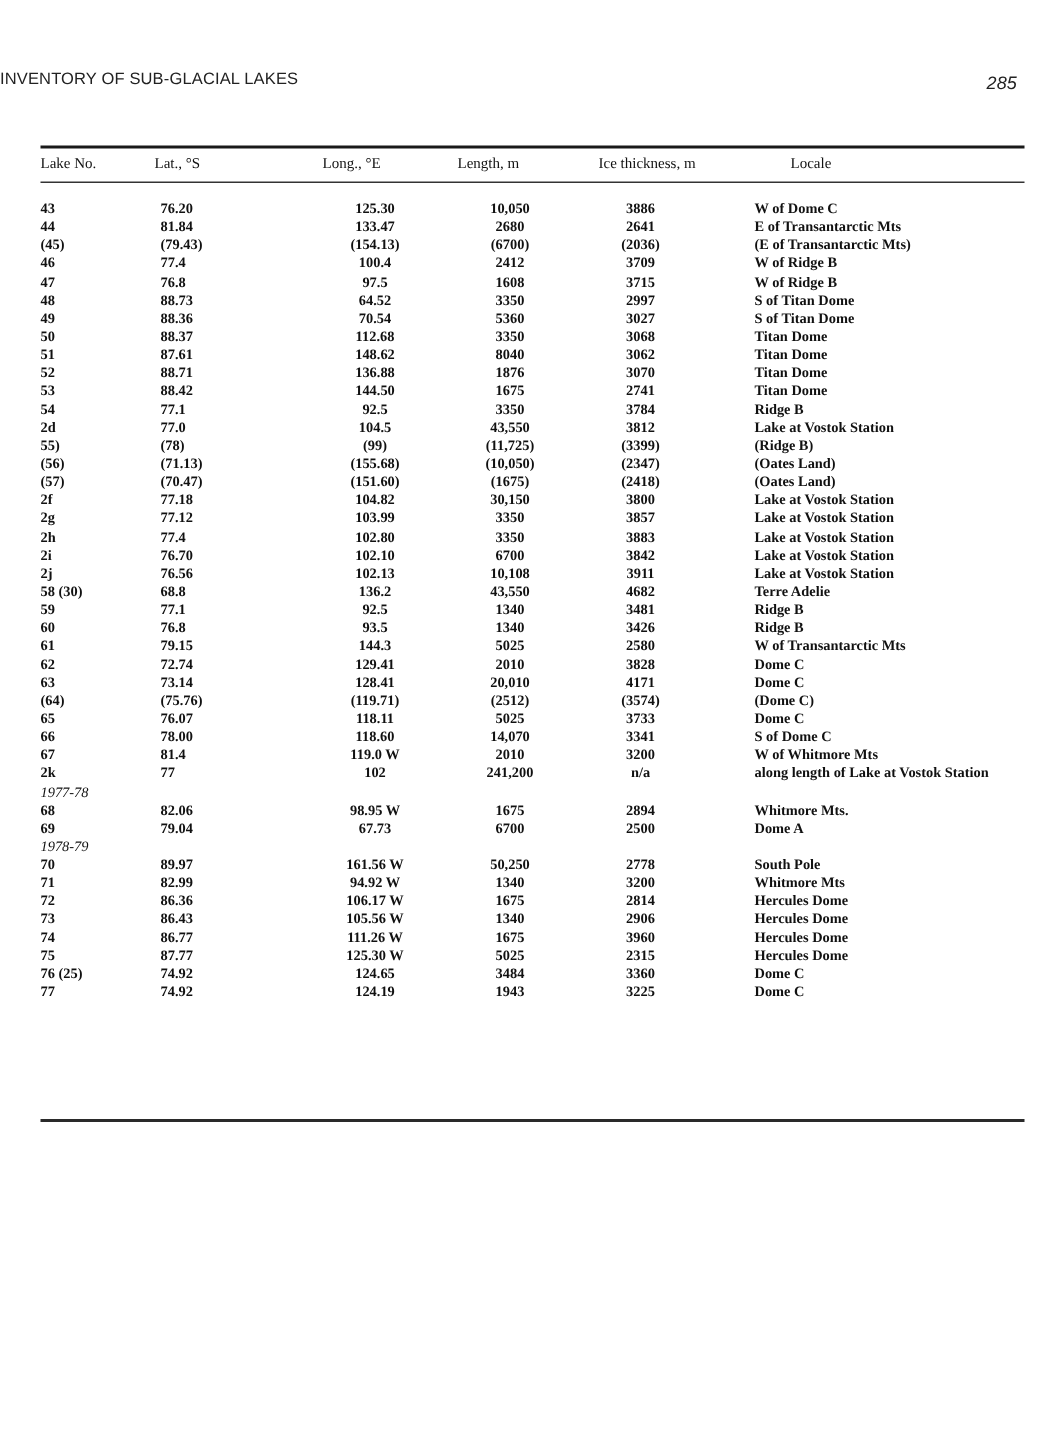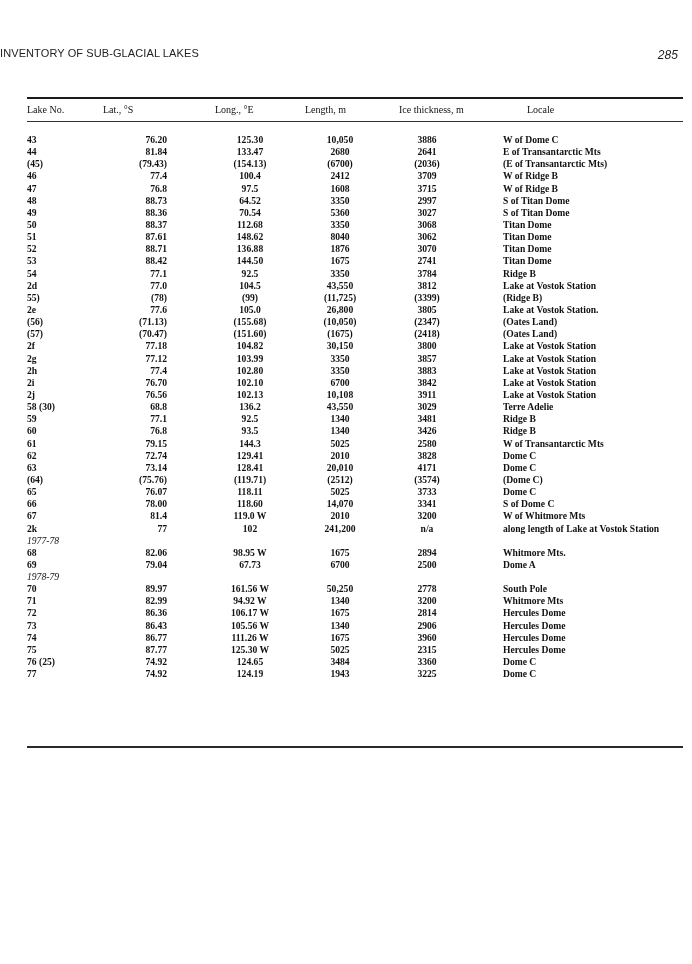--- a/index.html
+++ b/index.html
@@ -16,21 +16,21 @@
   .table {
     position: absolute; left: 27px; top: 104px; width: 656px;
     font-family: "Liberation Serif", serif; font-size: 9.6px; font-weight: bold;
   }
   .hdr { position: relative; height: 14px; }
   .hdr span { position: absolute; top: 0; font-weight: normal; font-size: 10px; white-space: nowrap; }
   .body { position: absolute; top: 30px; left: 0; width: 656px; }
   .row { position: relative; height: 12.15px; line-height: 12px; white-space: nowrap; }
   .row span { position: absolute; top: 0; }
   .c-no { left: 0; }
-  .c-lat { left: 80px; width: 60px; text-align: right; }
+  .c-lat { left: 80px; width: 60px; text-align: left; }
   .c-long { left: 183px; width: 80px; text-align: center; }
   .c-len { left: 273px; width: 80px; text-align: center; }
   .c-ice { left: 375px; width: 50px; text-align: center; }
   .c-loc { left: 476px; }
   .h-no { left: 0; }
   .h-lat { left: 76px; }
   .h-long { left: 188px; }
   .h-len { left: 278px; }
   .h-ice { left: 372px; }
   .h-loc { left: 500px; }
@@ -163,28 +163,20 @@
       </div>
       <div class="row">
         <span class="c-no">55)</span>
         <span class="c-lat">(78)</span>
         <span class="c-long">(99)</span>
         <span class="c-len">(11,725)</span>
         <span class="c-ice">(3399)</span>
         <span class="c-loc">(Ridge B)</span>
       </div>
       <div class="row">
-        <span class="c-no">2e</span>
-        <span class="c-lat">77.6</span>
-        <span class="c-long">105.0</span>
-        <span class="c-len">26,800</span>
-        <span class="c-ice">3805</span>
-        <span class="c-loc">Lake at Vostok Station.</span>
-      </div>
-      <div class="row">
         <span class="c-no">(56)</span>
         <span class="c-lat">(71.13)</span>
         <span class="c-long">(155.68)</span>
         <span class="c-len">(10,050)</span>
         <span class="c-ice">(2347)</span>
         <span class="c-loc">(Oates Land)</span>
       </div>
       <div class="row">
         <span class="c-no">(57)</span>
         <span class="c-lat">(70.47)</span>
@@ -231,21 +223,21 @@
         <span class="c-long">102.13</span>
         <span class="c-len">10,108</span>
         <span class="c-ice">3911</span>
         <span class="c-loc">Lake at Vostok Station</span>
       </div>
       <div class="row">
         <span class="c-no">58 (30)</span>
         <span class="c-lat">68.8</span>
         <span class="c-long">136.2</span>
         <span class="c-len">43,550</span>
-        <span class="c-ice">3029</span>
+        <span class="c-ice">4682</span>
         <span class="c-loc">Terre Adelie</span>
       </div>
       <div class="row">
         <span class="c-no">59</span>
         <span class="c-lat">77.1</span>
         <span class="c-long">92.5</span>
         <span class="c-len">1340</span>
         <span class="c-ice">3481</span>
         <span class="c-loc">Ridge B</span>
       </div>

